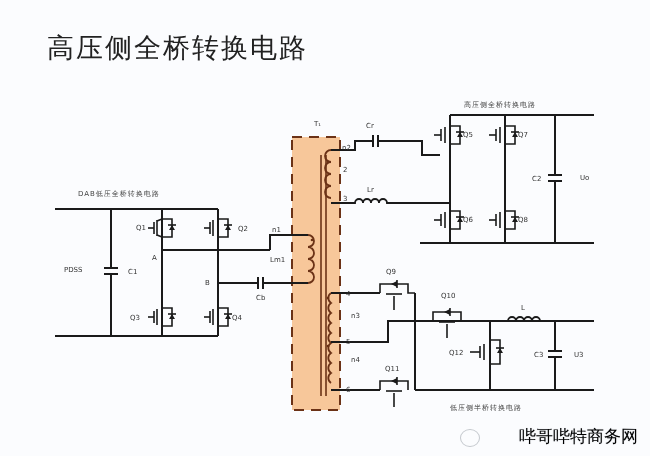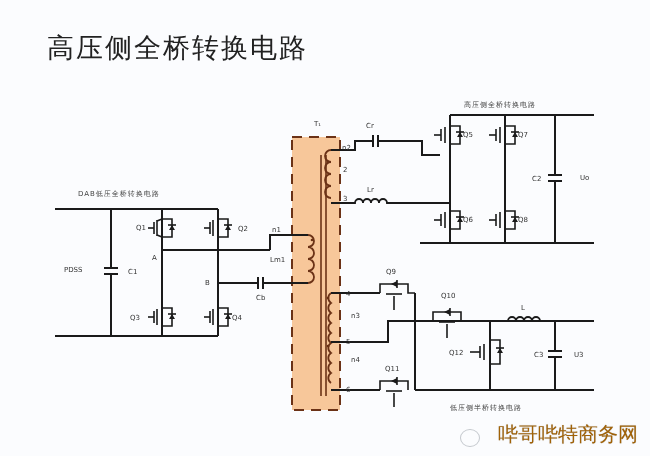--- a/index.html
+++ b/index.html
@@ -4,21 +4,21 @@
 <style>
   html, body { margin: 0; padding: 0; }
   body { width: 650px; height: 456px; background: #fbfcfe; overflow: hidden; position: relative; font-family: "DejaVu Sans", sans-serif; }
   .title { position: absolute; left: 47px; top: 30px; font-size: 27px; color: #222; letter-spacing: 2px; font-family: "DejaVu Sans", sans-serif; }
   svg { position: absolute; left: 0; top: 0; }
   .w { stroke: #1a1a1a; stroke-width: 2; fill: none; }
   .wt { stroke: #1a1a1a; stroke-width: 1.6; fill: none; }
   .coil { stroke: #6b3216; stroke-width: 1.8; fill: none; }
   .lbl { font-family: "DejaVu Sans", sans-serif; font-size: 7px; fill: #333; }
   .lbl-cn { font-family: "DejaVu Sans", sans-serif; font-size: 7px; fill: #444; letter-spacing: 1px; }
-  .watermark { position: absolute; right: 12px; bottom: 8px; font-size: 20px; color: #a16207; font-family: "DejaVu Sans", sans-serif; text-shadow: 0 0 1px #b9bec5; margin-left: 24px; }
+  .watermark { position: absolute; right: 12px; bottom: 8px; font-size: 17px; color: #000000; font-family: "DejaVu Sans", sans-serif; text-shadow: 0 0 1px #b9bec5; margin-left: 24px; }
   .wm-icon { position: absolute; right: 170px; bottom: 9px; width: 18px; height: 16px; border: 1.5px solid #c4c8cd; border-radius: 50%; }
 </style>
 </head>
 <body>
 
 <div class="title">高压侧全桥转换电路</div>
 
 <svg width="650" height="456" viewBox="0 0 650 456">
 
   <rect x="292" y="137" width="48" height="273" fill="#f7c79a"></rect>

